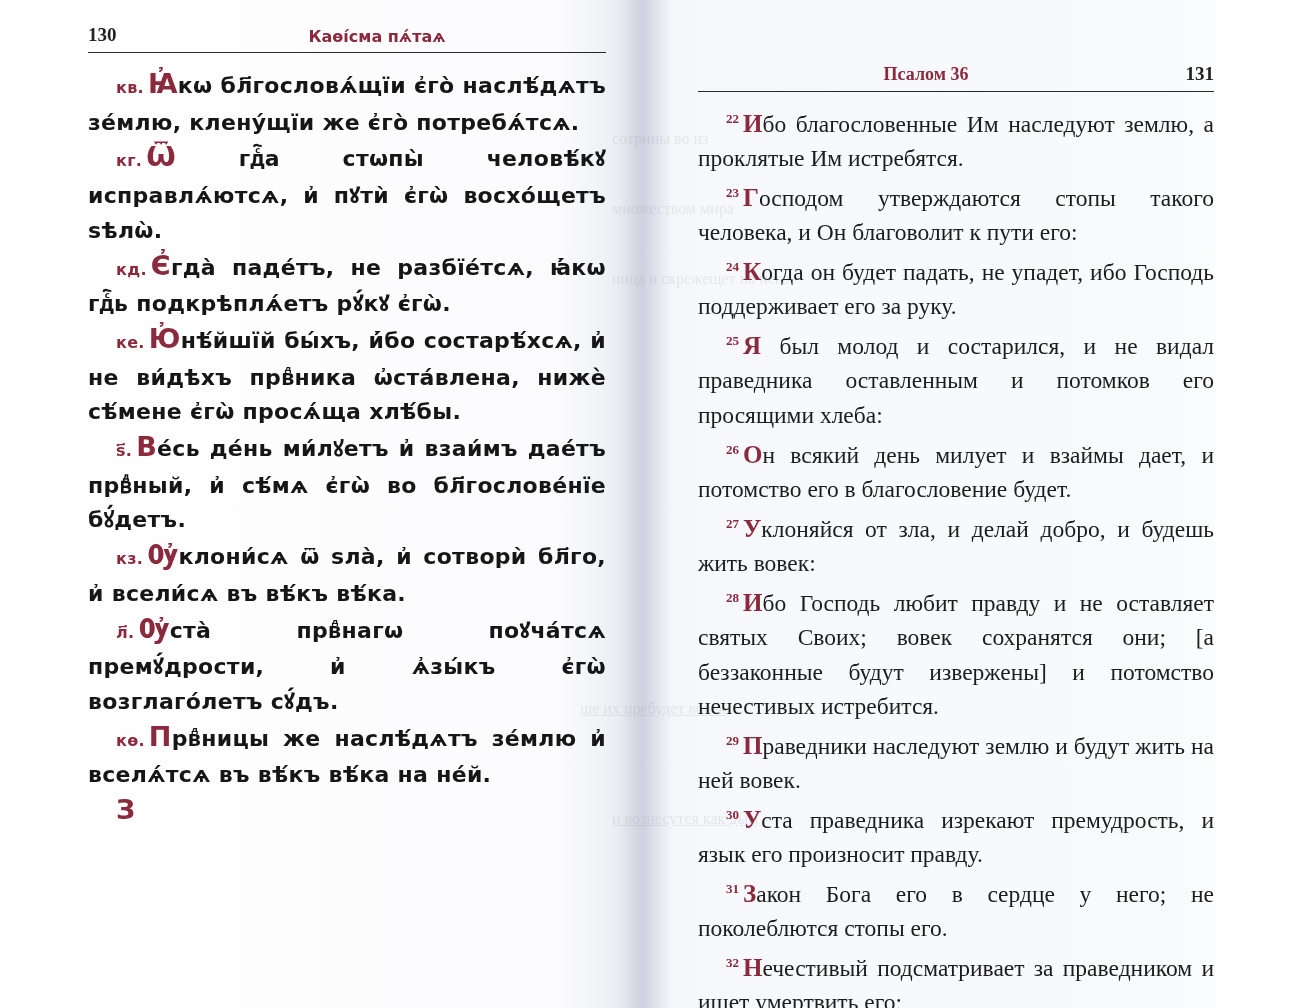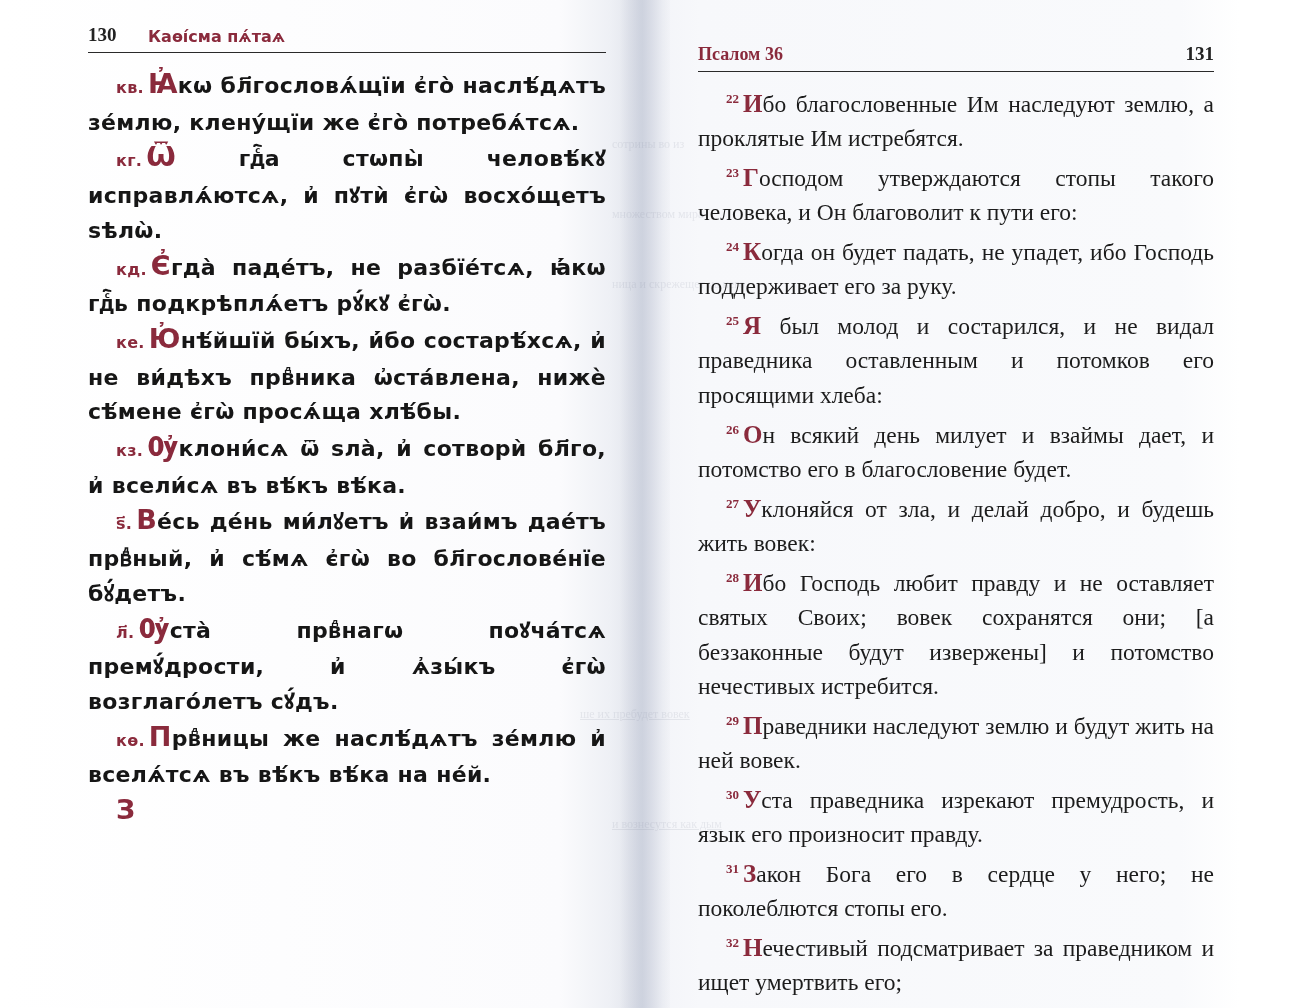--- a/index.html
+++ b/index.html
@@ -38,36 +38,37 @@
       left: 698px;
       width: 516px;
     }
     .running-head {
       position: relative;
       height: 78px;
       border-bottom: 1.5px solid #2a2a2a;
       box-sizing: border-box;
     }
     .page-left .running-head { margin-top: 0; height: 53px; }
-    .page-right .running-head { margin-top: 0; height: 72px; }
+    .page-right .running-head { margin-top: 0; height: 92px; }
     .page-num {
       position: absolute;
       bottom: 6px;
       font-family: "Liberation Serif", serif;
       font-weight: bold;
       font-size: 19px;
       color: #222;
     }
     .page-left .page-num { left: 0; }
     .page-right .page-num { right: 0; }
     .running-title {
       position: absolute;
       bottom: 6px;
       left: 0;
       right: 0;
+      text-align: center;
       color: #8a2a3c;
       font-size: 18px;
       font-weight: bold;
     }
     .page-left .running-title {
       font-family: "DejaVu Sans", sans-serif;
       font-size: 16px;
       left: 60px;
     }
     .page-right .running-title {
@@ -117,24 +118,23 @@
       font-size: 27px;
       font-weight: bold;
     }
     .page-right .initial {
       font-size: 25px;
     }
     .ghost {
       position: absolute;
       color: rgba(120,130,150,0.14);
       font-family: "Liberation Serif", serif;
-      font-size: 12px;
+      font-size: 16px;
       white-space: nowrap;
       pointer-events: none;
-      margin-top: 7px;
     }
   </style>
 </head>
 <body>
 
 <div class="spread">
   <div class="gutter-shadow"></div>
 
   <div class="ghost" style="left:612px;top:130px;">сотрины во из</div>
   <div class="ghost" style="left:612px;top:200px;text-align:center;">множеством мира</div>
@@ -145,22 +145,22 @@
   <div class="page page-left">
     <div class="running-head">
       <span class="page-num">130</span>
       <span class="running-title">Каѳі́сма пѧ́таѧ</span>
     </div>
     <div class="text-block">
       <p class="verse"><span class="verse-num-slav">кв.</span><span class="initial">Ꙗ҆</span><span>кѡ бл҃гословѧ́щїи є҆го̀ наслѣ́дѧтъ зе́млю, клену́щїи же є҆го̀ потребѧ́тсѧ.</span></p>
       <p class="verse"><span class="verse-num-slav">кг.</span><span class="initial">Ѿ</span><span> гдⷭ҇а стѡпы̀ человѣ́кꙋ исправлѧ́ютсѧ, и҆ пꙋтѝ є҆гѡ̀ восхо́щетъ ѕѣлѡ̀.</span></p>
       <p class="verse"><span class="verse-num-slav">кд.</span><span class="initial">Є҆</span><span>гда̀ паде́тъ, не разбїе́тсѧ, ꙗ҆́кѡ гдⷭ҇ь подкрѣплѧ́етъ рꙋ́кꙋ є҆гѡ̀.</span></p>
       <p class="verse"><span class="verse-num-slav">ке.</span><span class="initial">Ю҆</span><span>нѣ́йшїй бы́хъ, и҆́бо состарѣ́хсѧ, и҆ не ви́дѣхъ првⷣника ѡ҆ста́влена, нижѐ сѣ́мене є҆гѡ̀ просѧ́ща хлѣ́бы.</span></p>
+      <p class="verse"><span class="verse-num-slav">ѕ҃.</span><span class="initial">В</span><span>е́сь де́нь ми́лꙋетъ и҆ взаи́мъ дае́тъ првⷣный, и҆ сѣ́мѧ є҆гѡ̀ во бл҃гослове́нїе бꙋ́детъ.</span></p>
       <p class="verse"><span class="verse-num-slav">кз.</span><span class="initial">Ѹ҆</span><span>клони́сѧ ѿ ѕла̀, и҆ сотворѝ бл҃го, и҆ всели́сѧ въ вѣ́къ вѣ́ка.</span></p>
-      <p class="verse"><span class="verse-num-slav">ѕ҃.</span><span class="initial">В</span><span>е́сь де́нь ми́лꙋетъ и҆ взаи́мъ дае́тъ првⷣный, и҆ сѣ́мѧ є҆гѡ̀ во бл҃гослове́нїе бꙋ́детъ.</span></p>
       <p class="verse"><span class="verse-num-slav">л҃.</span><span class="initial">Ѹ҆</span><span>ста̀ првⷣнагѡ поꙋча́тсѧ премꙋ́дрости, и҆ ѧ҆зы́къ є҆гѡ̀ возглаго́летъ сꙋ́дъ.</span></p>
       <p class="verse"><span class="verse-num-slav">кѳ.</span><span class="initial">П</span><span>рвⷣницы же наслѣ́дѧтъ зе́млю и҆ вселѧ́тсѧ въ вѣ́къ вѣ́ка на не́й.</span></p>
       <p class="verse"><span class="initial">З</span></p>
 
     </div>
   </div>
 
   <div class="page page-right">
     <div class="running-head">
       <span class="running-title">Псалом 36</span>

